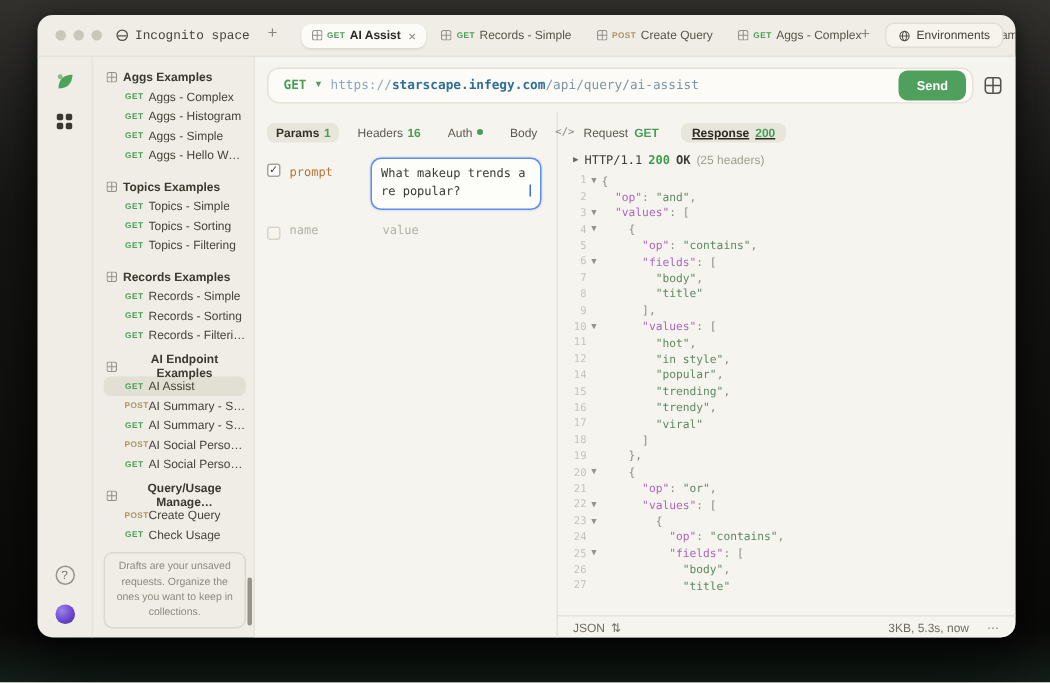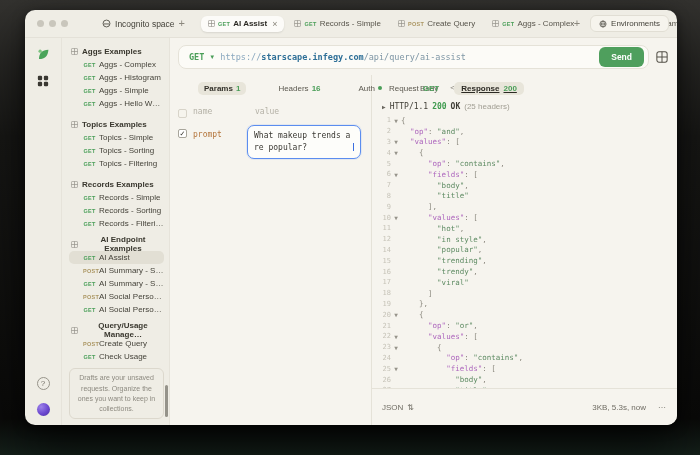--- a/index.html
+++ b/index.html
@@ -7,21 +7,21 @@
   .stage { position:relative; width:700px; height:455px;
     background:linear-gradient(180deg,#33322f 0%, #171715 30%, #0a0a09 92%, #14201a 100%); }
   .window { position:absolute; left:25px; top:10px; width:652px; height:415px;
     background:#efede5; border-radius:10px; overflow:hidden; display:flex; flex-direction:column;
     box-shadow:0 22px 50px rgba(0,0,0,.65), 0 3px 12px rgba(0,0,0,.5); }
 
   
   .titlebar { flex:none; height:28px; display:flex; align-items:center; padding:0 8px 0 12px; border-bottom:1px solid #e4e1d8; }
   .traffic { display:flex; gap:5px; margin-right:9px; }
   .tdot { width:7px; height:7px; border-radius:50%; background:#c9c6bc; }
-  .left-group { width:112px; display:flex; align-items:center; justify-content:flex-end; margin-right:12px; }
+  .left-group { width:112px; display:flex; align-items:center; justify-content:space-between; margin-right:12px;font-family:Liberation Mono, monospace; }
   .space { display:flex; align-items:center; gap:4px; font-size:8.5px; color:#45433b; }
   .plus { color:#8a877d; font-size:11px; line-height:1; padding:0 4px; background:none; border:none; font-family:inherit; }
   .tabs { flex:1; display:flex; align-items:center; gap:3px; min-width:0; }
   .tab { display:flex; align-items:center; gap:3px; padding:3px 7px; border-radius:6px; font-size:8px; color:#57544b; white-space:nowrap; }
   .tab.active { background:#fcfbf8; color:#2c2a24; font-weight:700; box-shadow:0 1px 2px rgba(0,0,0,.10); }
   .tab .gicon, .sec-head .gicon { color:#94918a; flex:none; }
   .m { font-size:5.5px; font-weight:700; letter-spacing:.3px; }
   .m.get { color:#4a9e58; } .m.post { color:#ab9662; }
   .tab .x { color:#8a877d; font-size:9px; margin-left:2px; font-weight:400; }
   .env-btn { display:flex; align-items:center; gap:4px; font-size:8px; color:#45433b;
@@ -51,21 +51,21 @@
   .method { font:700 8.5px "DejaVu Sans Mono", monospace; color:#4a9e58; }
   .chev { color:#4a9e58; font-size:6px; }
   .url { flex:1; font:8.5px "DejaVu Sans Mono", monospace; white-space:nowrap; overflow:hidden; min-width:0; }
   .scheme { color:#8aa8bf; } .host { color:#2e6f97; font-weight:700; } .path { color:#7e96a5; }
   .send { flex:none; background:#4f9f5d; color:#fff; font:700 8.5px "Liberation Sans", sans-serif; border:none; border-radius:6px; padding:5px 12px; }
   .layout-btn { background:none; border:none; color:#55524a; display:flex; }
 
   .panes { flex:1; display:flex; min-height:0; }
   .pane-left { flex:none; width:202px; border-right:1px solid #e5e2d8; padding:3px 8px; display:flex; flex-direction:column; }
   .ptabs { flex:none; display:flex; align-items:center; gap:6px; height:20px; font-size:8px; color:#5b584f; }
-  .ptab { display:flex; align-items:center; gap:3px; padding:2px 6px; border-radius:5px; white-space:nowrap;margin-left:20px; }
+  .ptab { display:flex; align-items:center; gap:3px; padding:2px 6px; border-radius:5px; white-space:nowrap; }
   .ptab.active { background:#e8e5da; color:#33312a; font-weight:700; }
   .badge { color:#4a9e58; font-weight:700; }
   .dot-auth { width:4px; height:4px; border-radius:50%; background:#4a9e58; }
   .code-toggle { margin-left:auto; font:7px "DejaVu Sans Mono", monospace; color:#8a877d; background:none; border:none; }
   .param-row { display:flex; align-items:flex-start; gap:6px; margin-top:7px; }
   .cb { flex:none; width:9px; height:9px; margin-top:4px; border:1px solid #a8a59b; border-radius:2px; background:#fff; font-size:7px; line-height:7px; text-align:center; color:#33312a; }
   .cb.empty { border-color:#d8d4c9; background:#f6f4ed; }
   .pkey { flex:none; width:48px; margin-top:5px; font:8px "DejaVu Sans Mono", monospace; color:#b5763d; }
   .pval { background:#fdfdfa; border:1.5px solid #5b8def; border-radius:7px; padding:4px 6px; box-shadow:0 0 0 1px rgba(91,141,239,.12); }
   .pval-text { display:inline-block; width:20.5ch; font:8px/1.5 "DejaVu Sans Mono", monospace; color:#3a3832; word-break:break-all; }
@@ -83,21 +83,21 @@
   .tri { color:#6a675f; font-size:6px; }
   .st-code { color:#3f9b4f; font-weight:700; } .st-ok { font-weight:700; }
   .st-hdrs { color:#a19e93; font-family:"Liberation Sans", sans-serif; }
   .code { flex:1; overflow:hidden; padding:2px 0 0 5px; }
   .cl { display:flex; align-items:center; height:10.8px; font:7.5px "DejaVu Sans Mono", monospace; }
   .ln { flex:none; width:14px; text-align:right; color:#c6c3b8; font-size:7px; }
   .ar { flex:none; width:10px; text-align:center; color:#96938a; font-size:6px; }
   .ct { white-space:pre; }
   .ind { display:inline-block; }
   .tok.k { color:#ad66bd; } .tok.s { color:#5d8a62; } .tok.p { color:#8d8a80; }
-  .rfooter { flex:none; height:37px; border-top:1px solid #e5e2d8; display:flex; align-items:center; gap:4px; padding:0 10px; font-size:8px; color:#6f6c63; }
+  .rfooter { flex:none; height:15px; border-top:1px solid #e5e2d8; display:flex; align-items:center; gap:4px; padding:0 10px; font-size:8px; color:#6f6c63; }
   .rf-sort { font-size:8px; }
   .rf-right { margin-left:auto; }
   .rf-dots { margin-left:8px; letter-spacing:1px; color:#85827a; }
 </style>
 </head>
 <body>
 
 <div class="stage">
   <div class="window">
 
@@ -340,28 +340,28 @@
                 <div class="ptab">
                   <span>Auth</span>
                   <span class="dot-auth"></span>
                 </div>
                 <div class="ptab">
                   <span>Body</span>
                 </div>
                 <button class="code-toggle">&lt;/&gt;</button>
               </div>
             <div class="param-row">
+              <span class="cb">✓</span>
+              <span class="pkey">prompt</span>
+              <span class="pval"><span class="pval-text">What makeup trends are popular?</span><span class="caret"></span></span>
+            </div>
+            <div class="param-row">
               <span class="cb empty"></span>
               <span class="ph pkey-ph">name</span>
               <span class="ph pval-ph">value</span>
-            </div>
-            <div class="param-row">
-              <span class="cb">✓</span>
-              <span class="pkey">prompt</span>
-              <span class="pval"><span class="pval-text">What makeup trends are popular?</span><span class="caret"></span></span>
             </div>
           </div>
 
           <div class="pane-right">
             <div class="rtabs" id="rtabs">
                 <div class="rtab">
                   <span>Request</span>
                   <span class="b">GET</span>
                 </div>
                 <div class="rtab active">

